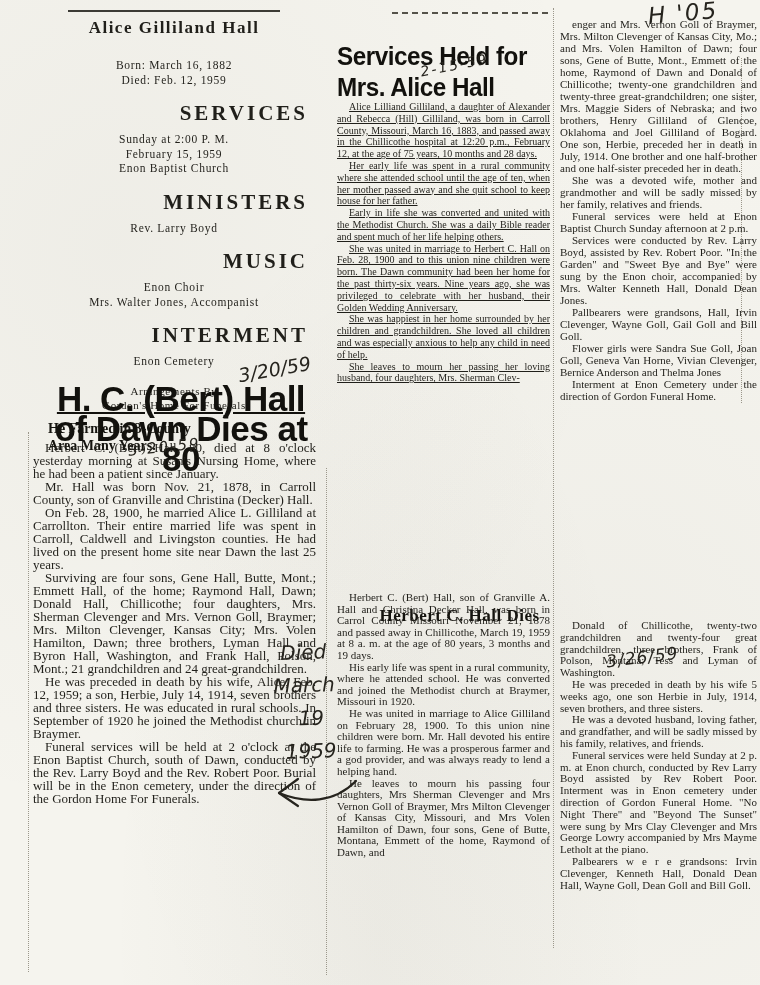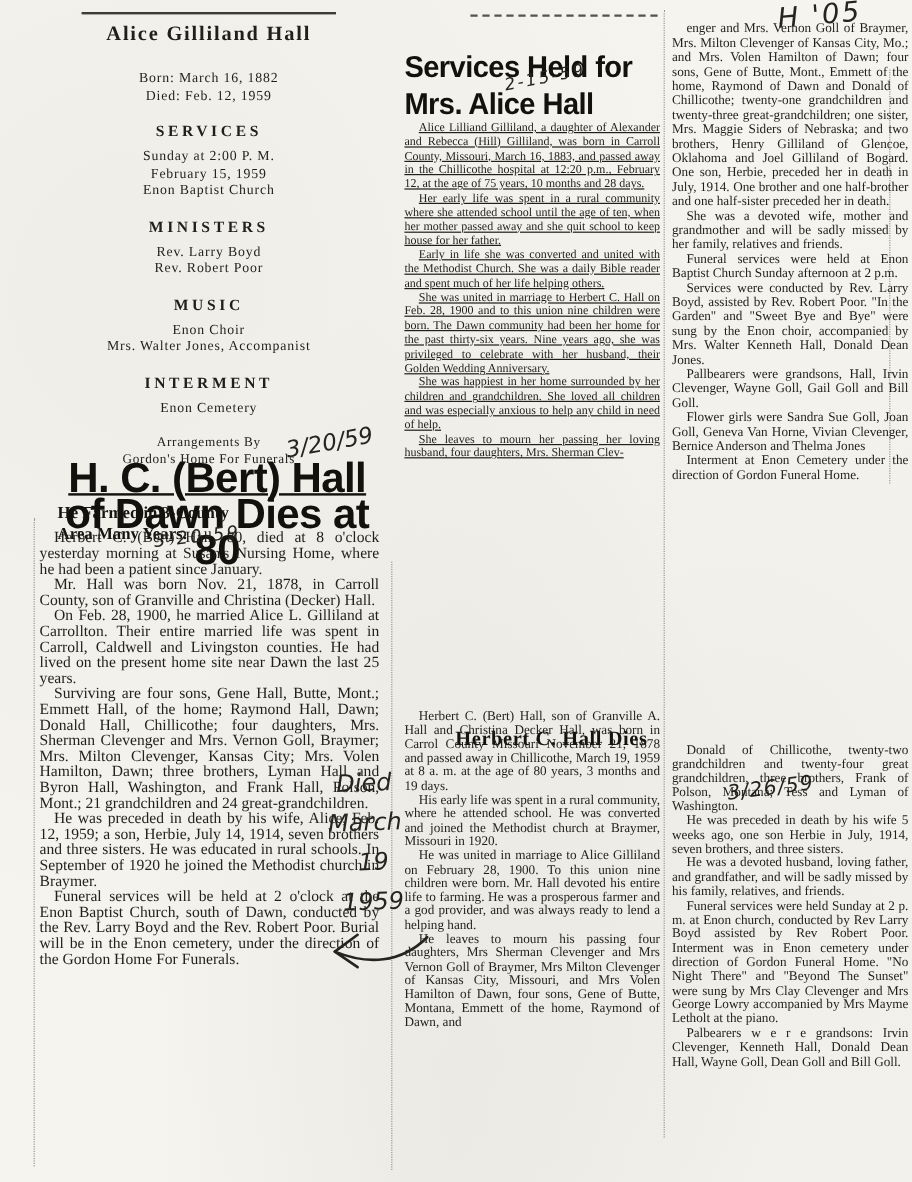--- a/index.html
+++ b/index.html
@@ -10,21 +10,21 @@
       radial-gradient(ellipse at 15% 25%, rgba(90,85,70,0.045), transparent 55%),
       radial-gradient(ellipse at 80% 70%, rgba(90,85,70,0.04), transparent 60%),
       radial-gradient(ellipse at 50% 95%, rgba(90,85,70,0.05), transparent 50%);
     font-family:"Liberation Serif", serif; color:#201f1a;
   }
   
   .card { position:absolute; left:40px; top:10px; width:268px; text-align:center; }
   .card-rule { border-top:2px solid #3c3b35; width:212px; margin:0 auto 6px auto; }
   .card-title { font-size:17px; font-weight:bold; letter-spacing:1.5px; margin:0 0 20px 0; }
   .card-line { font-size:11.5px; letter-spacing:0.7px; line-height:14.5px; }
-  .card-heading { font-size:13px; letter-spacing:3px; margin:14px 0 6px 0; font-weight:bold; }
+  .card-heading { font-size:21px; letter-spacing:3px; margin:14px 0 6px 0; font-weight:bold;text-align:right; }
   .card-arr { margin-top:15px; font-size:11px; letter-spacing:0.6px; line-height:14px; }
   
   .bert-headline { position:absolute; left:36px; top:355px; width:290px;
     font-family:"Liberation Sans", sans-serif; font-weight:bold; font-size:35px;
     line-height:30px; letter-spacing:-0.5px; color:#12110d;text-align:center; }
   .bert-headline .u { text-decoration:underline; text-decoration-thickness:2px; }
   .subhead { position:absolute; left:48px; top:420px; font-weight:bold; font-size:14px; line-height:17px; color:#15140f; }
   .bert-body { position:absolute; left:33px; top:441px; width:283px; font-size:13px; line-height:13px; text-align:justify; }
   .bert-body p, .col p { margin:0; text-indent:12px; }
   
@@ -78,21 +78,20 @@
     <div class="card-line">Born:  March 16, 1882</div>
     <div class="card-line">Died:  Feb.  12, 1959</div>
 
     <div class="card-heading">SERVICES</div>
     <div class="card-line">Sunday at 2:00 P. M.</div>
     <div class="card-line">February 15, 1959</div>
     <div class="card-line">Enon Baptist Church</div>
 
     <div class="card-heading">MINISTERS</div>
     <div class="card-line">Rev. Larry Boyd</div>
-    <div class="card-line">Rev. Robert Poor</div>
 
     <div class="card-heading">MUSIC</div>
     <div class="card-line">Enon Choir</div>
     <div class="card-line">Mrs. Walter Jones,  Accompanist</div>
 
     <div class="card-heading">INTERMENT</div>
     <div class="card-line">Enon  Cemetery</div>
 
     <div class="card-arr">
       <div>Arrangements By</div>

